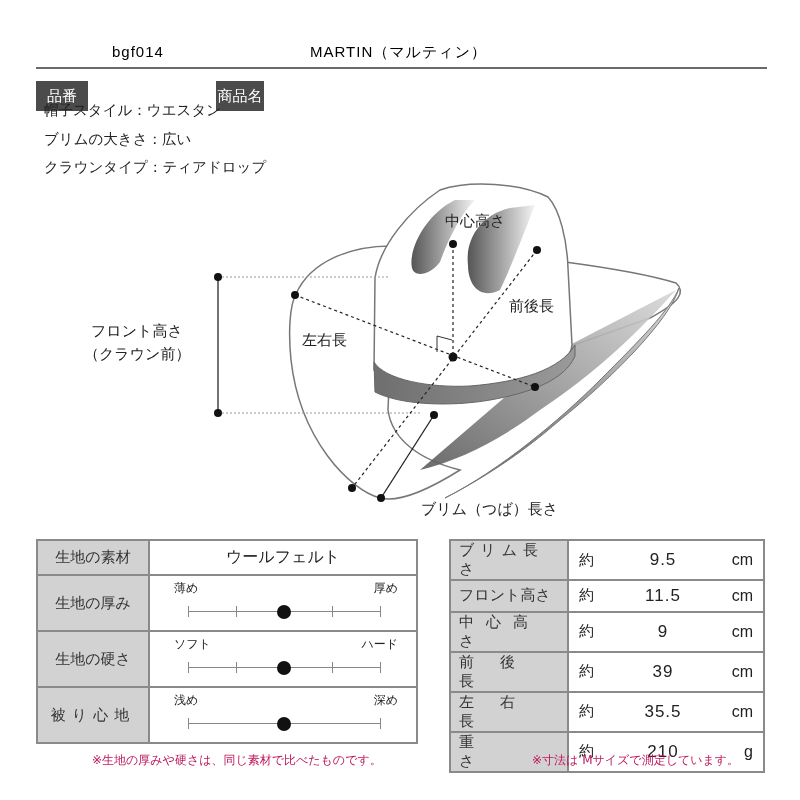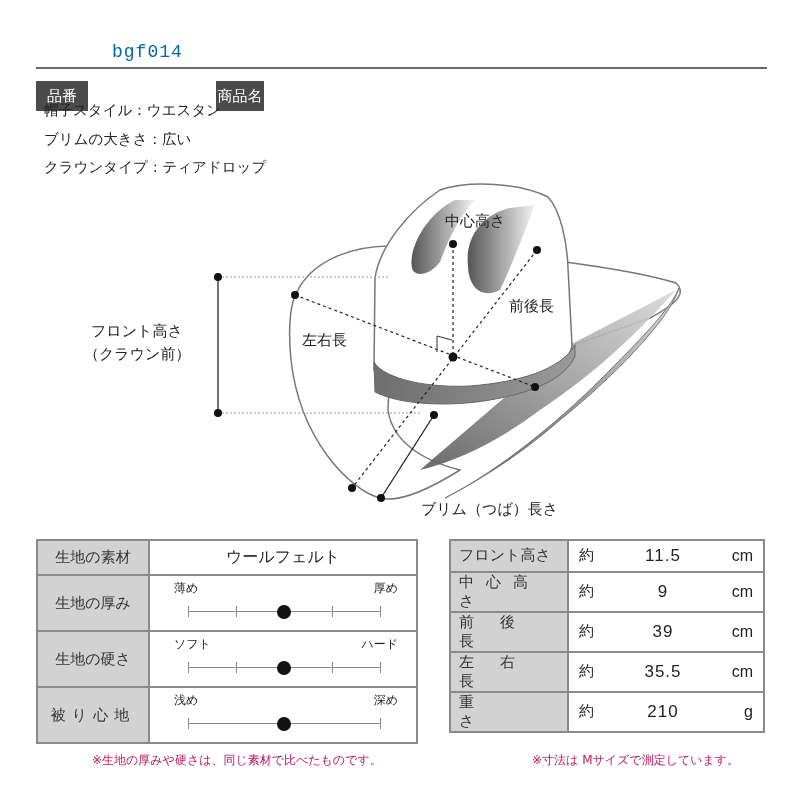--- a/index.html
+++ b/index.html
@@ -4,22 +4,22 @@
 <style>
   html, body { margin: 0; padding: 0; background: #ffffff; }
   body { width: 800px; height: 800px; position: relative; overflow: hidden;
          font-family: "DejaVu Sans", "Liberation Sans", sans-serif; color: #222; }
 
   
   .hdr { position: absolute; top: 37px; left: 36px; width: 731px; height: 32px; }
   .hdr .line { position: absolute; left: 0; right: 0; bottom: 0; height: 2px; background: #6a6a6a; }
   .hdr .tag { position: absolute; top: 0; height: 30px; background: #4b4b4b; color: #fff;
               font-size: 15px; line-height: 30px; text-align: center; margin-top: 44px; }
-  .hdr .val { position: absolute; top: 0; height: 30px; line-height: 30px; font-size: 18px; color: #0369a1;
-              font-family: Liberation Mono, monospace; letter-spacing: 1px; }
+  .hdr .val { position: absolute; top: 0; height: 30px; line-height: 30px; font-size: 15px; color: #000000;
+              font-family: Liberation Sans, sans-serif; letter-spacing: 1px; }
 
   
   .specs { position: absolute; left: 44px; top: 96px; }
   .specs .row { font-size: 14.5px; height: 28.5px; line-height: 28.5px; color: #222; }
 
   
   .diagram { position: absolute; left: 0; top: 180px; width: 800px; height: 350px; }
   .diagram svg { position: absolute; left: 0; top: 0; }
   .dlabel { position: absolute; font-size: 15px; color: #222; white-space: nowrap; }
 
@@ -51,20 +51,21 @@
   .rtable .num { text-align: center; font-family: "Liberation Sans", sans-serif; font-size: 17px; letter-spacing: 1px; }
   .rtable .unit { text-align: right; padding-right: 10px; width: 40px; font-family: "Liberation Sans", sans-serif; font-size: 16px; }
 </style>
 </head>
 <body>
 
 <div class="hdr">
   <div class="tag" style="left:0;width:52px;">品番</div>
   <div class="val" style="left:76px;">bgf014</div>
   <div class="tag" style="left:180px;width:48px;">商品名</div>
+  <div class="val" style="left:274px;">MARTIN（マルティン）</div>
   <div class="line"></div>
 </div>
 
 <div class="specs">
   <div class="row">帽子スタイル：ウエスタン</div>
   <div class="row">ブリムの大きさ：広い</div>
   <div class="row">クラウンタイプ：ティアドロップ</div>
 </div>
 
 <div class="diagram">
@@ -178,20 +179,28 @@
         <div class="dot" style="left:127px"></div>
       </div>
     </td>
   </tr>
 </tbody>
   </table>
 <div class="note" style="left:92px;top:752px;">※生地の厚みや硬さは、同じ素材で比べたものです。</div>
 
 <table class="rtable">
   <tbody>
+      <tr>
+    <td class="th">
+          <div class="jl" style="letter-spacing:6px;">ブリム長さ</div>
+        </td>
+    <td class="vc approx">約</td>
+    <td class="vm num">9.5</td>
+    <td class="vu unit">cm</td>
+  </tr>
   <tr>
     <td class="th">
           <div class="jl">フロント高さ</div>
         </td>
     <td class="vc approx">約</td>
     <td class="vm num">11.5</td>
     <td class="vu unit">cm</td>
   </tr>
   <tr>
     <td class="th">

